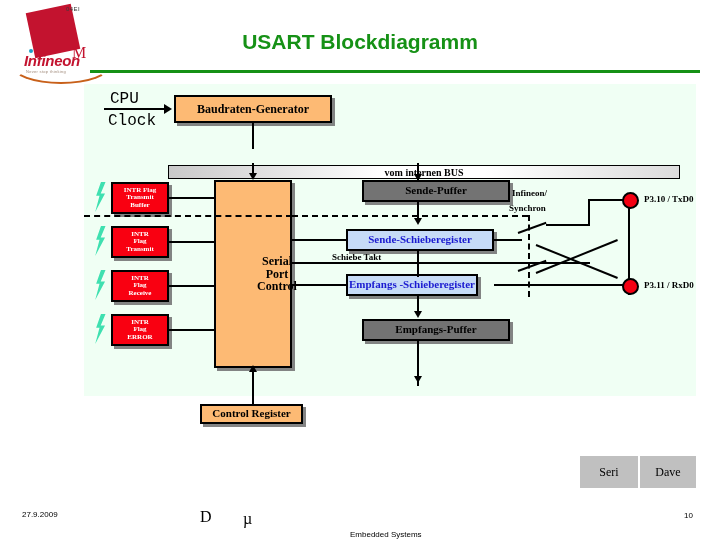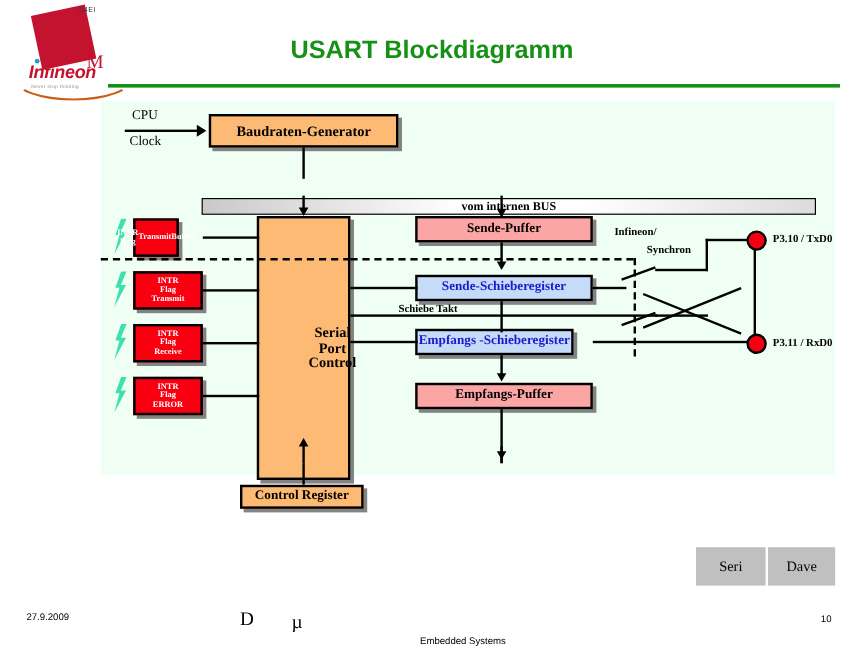--- a/index.html
+++ b/index.html
@@ -91,21 +91,21 @@
   .box {
     position: absolute; box-sizing: border-box;
     border: 2px solid #000;
     font-family: "Liberation Serif", serif;
     font-weight: bold;
     display: flex; align-items: center; justify-content: center;
     text-align: center; line-height: 1.05;
     box-shadow: 3px 3px 0 rgba(110,110,110,.85);
   }
   .box-white { background: #fdba74; color: #000; font-family: Liberation Serif, serif; }
-  .box-mint  { background: #fca5a5; color: #000; }
+  .box-mint  { background: #737373; color: #000; margin-left: 16px; }
   .box-blue  { background: #c6dbf7; color: #1a1ad0; text-align: right; }
   .box-red   { background: #f90011; color: #ffffff; }
 
   .bus {
     position: absolute; box-sizing: border-box;
     border: 1px solid #000;
     background: linear-gradient(to right, #c9c9c9 0%, #ffffff 42%, #ffffff 62%, #dcdcdc 100%);
     display: flex; align-items: center; justify-content: center;
     font-family: "Liberation Serif", serif; font-weight: bold;
     font-size: 10px; color: #000;
@@ -137,22 +137,22 @@
     font-family: "Liberation Serif", serif; font-weight: bold;
     font-size: 9px; color: #000; white-space: nowrap;
   }
   .note {
     position: absolute;
     font-family: "Liberation Serif", serif; font-weight: bold;
     font-size: 9px; color: #000; white-space: nowrap;
   }
   .clk-label {
     position: absolute;
-    font-family: Liberation Serif, serif;
-    font-size: 11px; color: #000; white-space: nowrap;
+    font-family: Liberation Mono, monospace;
+    font-size: 16px; color: #000; white-space: nowrap;
   }
 
   
   .tabbtn {
     position: absolute; box-sizing: border-box;
     background: #c0c0c0;
     display: flex; align-items: center; justify-content: center;
     font-family: "Liberation Serif", serif; font-size: 12px; color: #000;
   }
   .foot {
@@ -197,34 +197,34 @@
 
     <div class="ln vl" style="left:168px; top:39px; height:26px;"></div>
 
     <div class="bus" style="left:84px; top:65px; width:512px; height:14px;margin-top:16px;">
       <span>vom internen BUS</span>
     </div>
 
     <div class="ln vl" style="left:333px; top:79px; height:17px;"></div>
     <div class="arrow-down" style="left:330px; top:90px;"></div>
 
-    <div class="box box-white" style="left:130px; top:96px; width:78px; height:220px; font-size:12px; flex-direction:column;padding-left:48px;">
+    <div class="box box-white" style="left:130px; top:96px; width:78px; height:188px; font-size:12px; flex-direction:column;padding-left:48px;">
       <span>Serial</span>
       <span>Port</span>
       <span>Control</span>
     </div>
 
     <div class="ln vl" style="left:168px; top:79px; height:12px;"></div>
     <div class="arrow-down" style="left:165px; top:89px;"></div>
 
     <div class="ln vl" style="left:168px; top:284px; height:18px;"></div>
     <div class="arrow-down" style="left:165px; top:281px; border-top-color:#000; transform:rotate(180deg);"></div>
 
     <div class="bolt" style="left:10px; top:98px;"></div>
-    <div class="box box-red" style="left:27px; top:98px; width:38px; height:32px; font-size:7px; ">
+    <div class="box box-red" style="left:27px; top:98px; width:58px; height:32px; font-size:7px; flex-direction:column;">
       <span>INTR Flag</span>
       <span>Transmit</span>
       <span>Buffer</span>
     </div>
     <div class="ln hl" style="left:85px; top:113px; width:47px;"></div>
 
     <div class="bolt" style="left:10px; top:142px;"></div>
     <div class="box box-red" style="left:27px; top:142px; width:58px; height:32px; font-size:7px; flex-direction:column;">
       <span>INTR</span>
       <span>Flag</span>
@@ -275,21 +275,21 @@
     <div class="dash-h" style="left:208px; top:131px; width:236px;"></div>
     <div class="dash-v" style="left:444px; top:131px; height:82px;"></div>
 
     <div class="ln hl" style="left:208px; top:155px; width:56px;"></div>
     <div class="ln hl" style="left:208px; top:200px; width:56px;"></div>
     <div class="ln hl" style="left:208px; top:178px; width:256px;"></div>
 
     <div class="note" style="left:248px; top:168px;">Schiebe Takt</div>
 
     <div class="note" style="left:428px; top:104px;">Infineon/</div>
-    <div class="note" style="left:455px; top:119px;text-align:center;">Synchron</div>
+    <div class="note" style="left:425px; top:119px;text-align:center;">Synchron</div>
 
     <div class="ln hl" style="left:410px; top:155px; width:28px;"></div>
     <div class="ln" style="left:434px; top:148px; width:30px; height:2px; transform:rotate(-20deg); transform-origin:left center;"></div>
     <div class="ln hl" style="left:462px; top:140px; width:44px;"></div>
     <div class="ln vl" style="left:504px; top:115px; height:27px;"></div>
     <div class="ln hl" style="left:504px; top:115px; width:42px;"></div>
 
     <div class="ln" style="left:434px; top:186px; width:30px; height:2px; transform:rotate(-20deg); transform-origin:left center;"></div>
     <div class="ln hl" style="left:462px; top:178px; width:44px;"></div>
 

